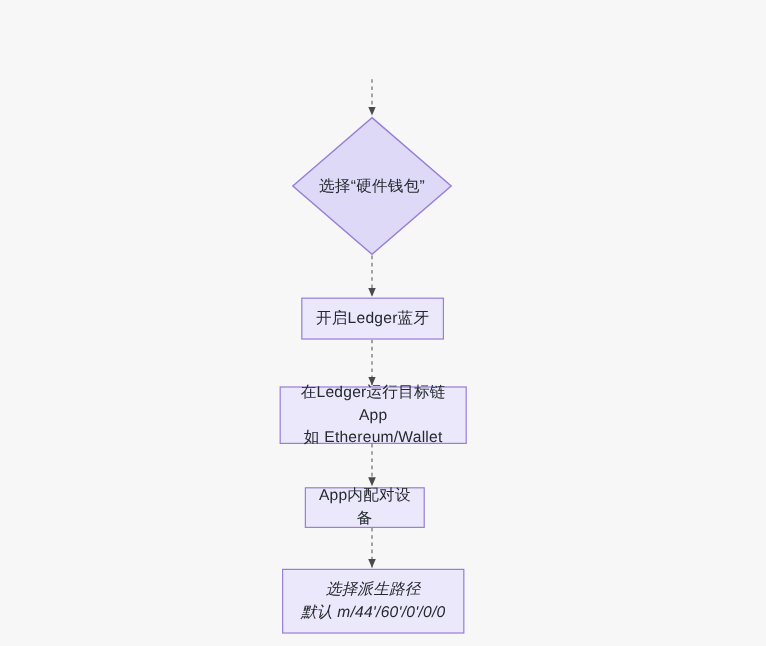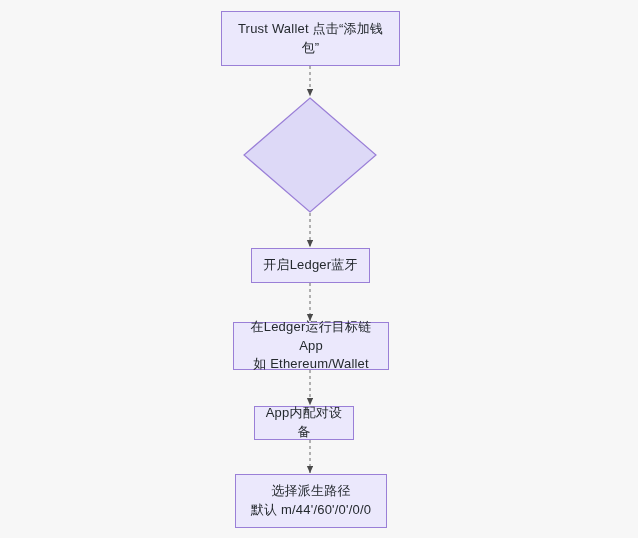--- a/index.html
+++ b/index.html
@@ -91,41 +91,39 @@
       <line x1="310" y1="283" x2="310" y2="321" stroke="#999999" stroke-width="1.5" stroke-dasharray="3 3" marker-end="url(#arrowhead)"></line>
     </g>
     <g>
       <line x1="310" y1="370" x2="310" y2="405" stroke="#999999" stroke-width="1.5" stroke-dasharray="3 3" marker-end="url(#arrowhead)"></line>
     </g>
     <g>
       <line x1="310" y1="440" x2="310" y2="473" stroke="#999999" stroke-width="1.5" stroke-dasharray="3 3" marker-end="url(#arrowhead)"></line>
     </g>
   </svg>
 
-  <div class="node node-rect" style="left:221px; top:11px; width:179px; height:55px;">
-    <span class="node-label">Trust Wallet 点击“添加钱包”</span>
-  </div>
 
   <div class="node node-diamond" style="left:243px; top:97px; width:134px; height:116px;">
     <svg class="diamond-shape" viewBox="0 0 134 116" preserveAspectRatio="none" xmlns="http://www.w3.org/2000/svg">
       <polygon points="67,1 133,58 67,115 1,58"></polygon>
     </svg>
+    <span class="node-label diamond-text">选择“硬件钱包”</span>
   </div>
 
   <div class="node node-rect" style="left:251px; top:248px; width:119px; height:35px;">
     <span class="node-label">开启Ledger蓝牙</span>
   </div>
 
   <div class="node node-rect" style="left:233px; top:322px; width:156px; height:48px;">
     <span class="node-label">在Ledger运行目标链App
 如 Ethereum/Wallet</span>
   </div>
 
   <div class="node node-rect" style="left:254px; top:406px; width:100px; height:34px;">
     <span class="node-label">App内配对设备</span>
   </div>
 
-  <div class="node node-rect" style="left:235px; top:474px; width:152px; height:54px;">
+  <div class="node node-rect" style="left:235px; top:474px; width:152px; height:54px;font-style:italic;">
     <span class="node-label">选择派生路径
 默认 m/44'/60'/0'/0/0</span>
   </div>
 
 </div>
 
 </body></html>

